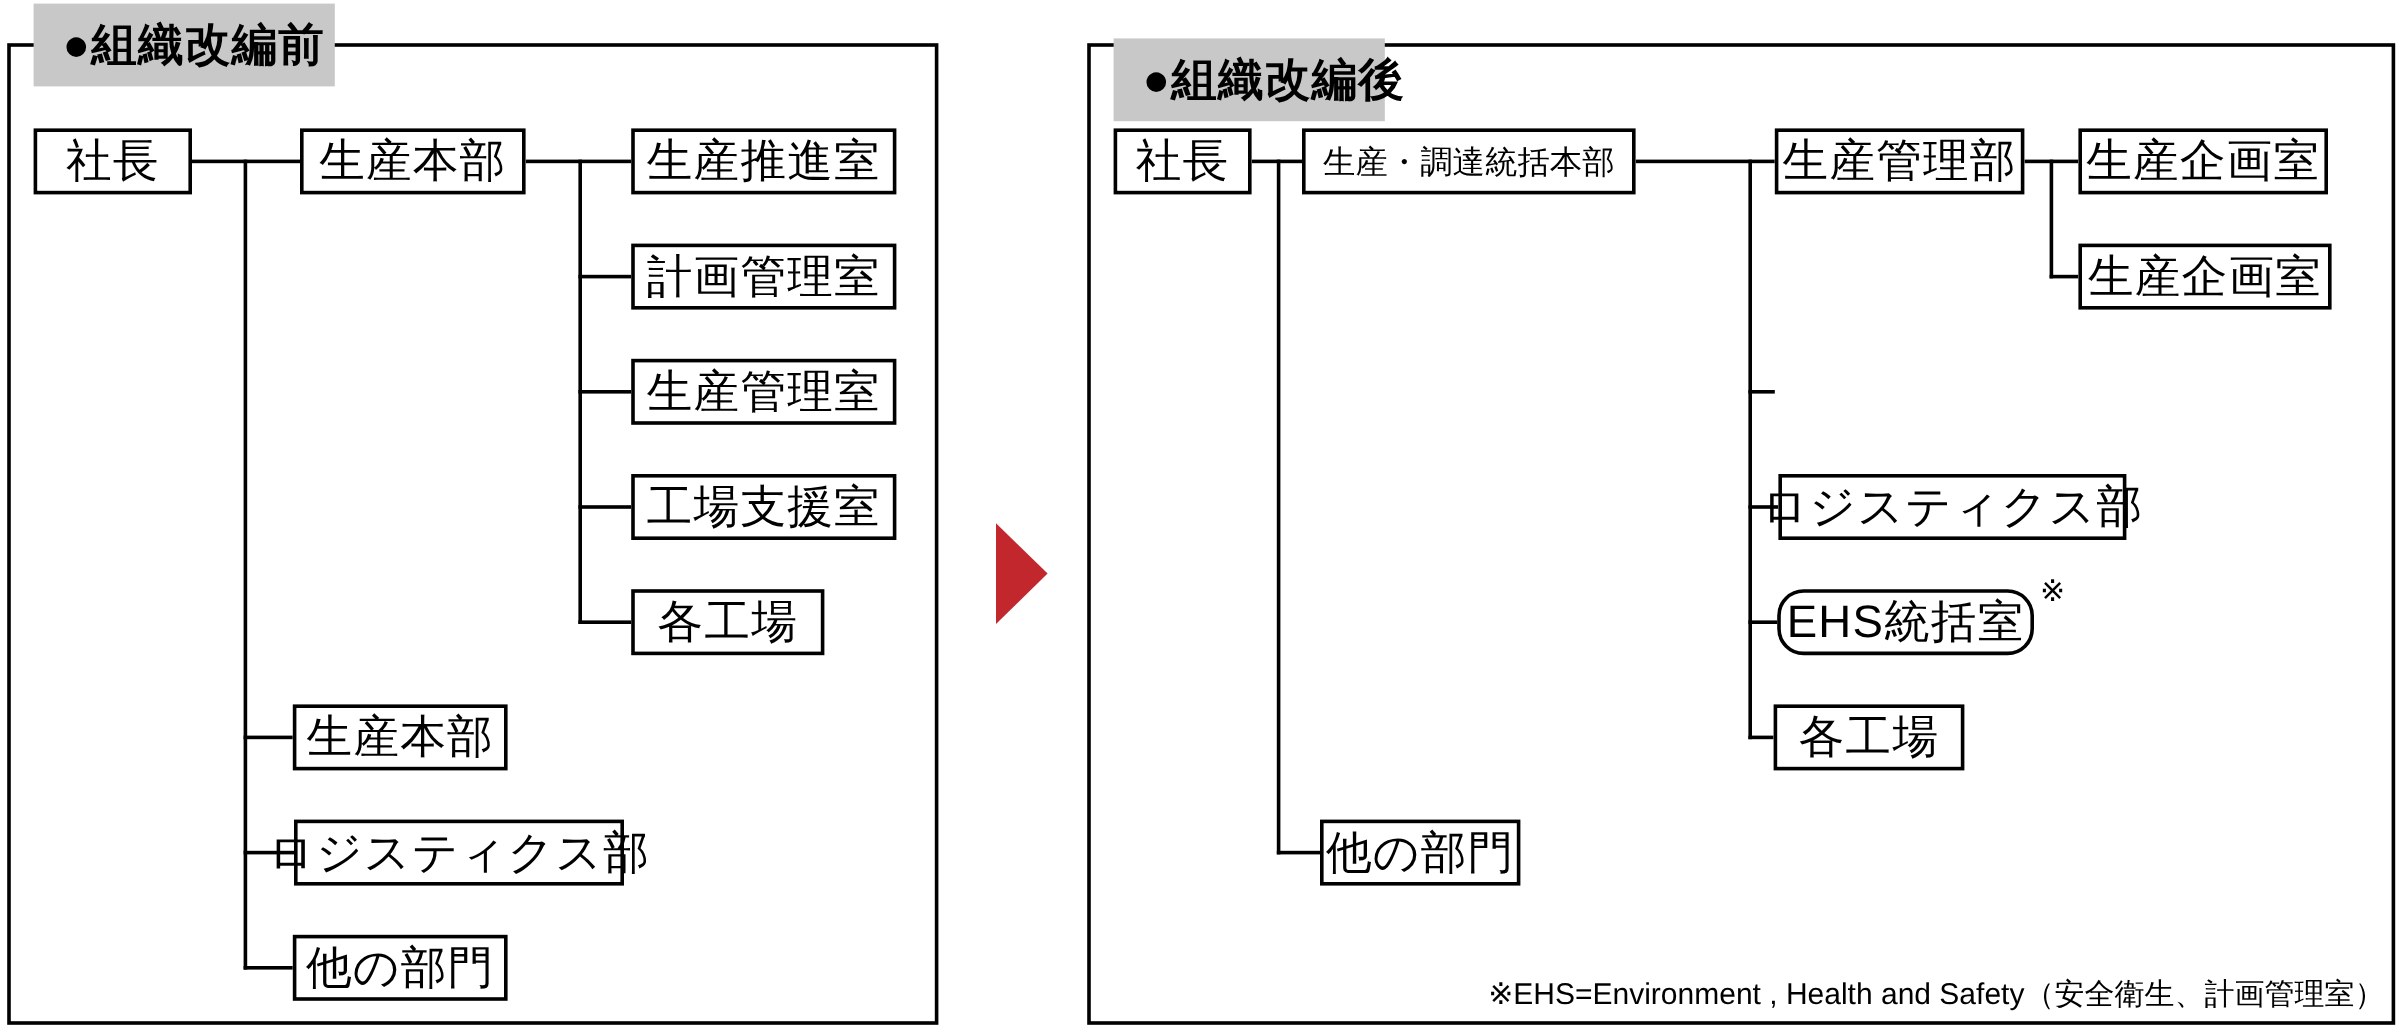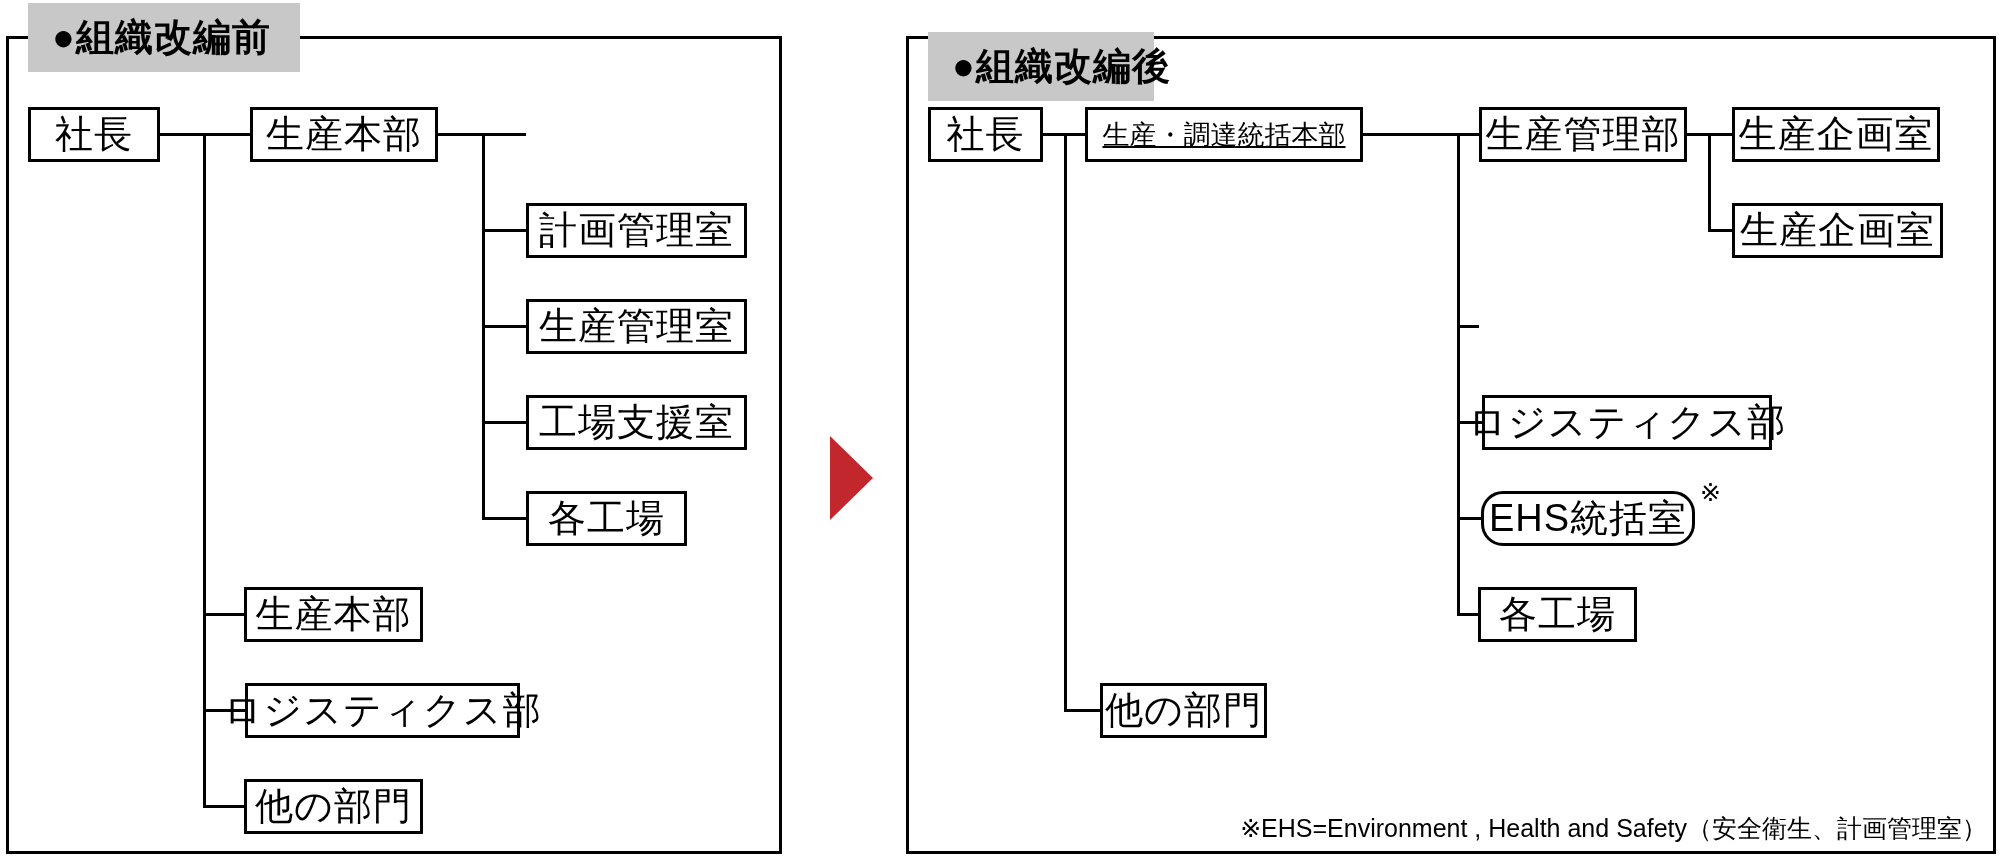--- a/index.html
+++ b/index.html
@@ -39,36 +39,37 @@
   .footnote{
     position:absolute;font-size:25px;z-index:4;white-space:nowrap;
   }
 </style>
 </head>
 <body>
 
 <div id="canvas">
 
   <div class="panel" style="left:6px;top:36px;width:776px;height:818px;"></div>
-  <div class="hdr" style="left:28px;top:3px;width:272px;height:69px;">●組織改編前</div>
+  <div class="hdr" style="left:28px;top:3px;width:251px;height:69px;">●組織改編前</div>
 
   <div class="ln" style="left:160px;top:133px;width:90px;height:3px;"></div>
   <div class="ln" style="left:203px;top:133px;width:3px;height:675px;"></div>
   <div class="ln" style="left:203px;top:613px;width:41px;height:3px;"></div>
   <div class="ln" style="left:203px;top:709px;width:42px;height:3px;"></div>
   <div class="ln" style="left:203px;top:805px;width:41px;height:3px;"></div>
   <div class="ln" style="left:438px;top:133px;width:88px;height:3px;"></div>
   <div class="ln" style="left:482px;top:133px;width:3px;height:387px;"></div>
   <div class="ln" style="left:482px;top:229px;width:44px;height:3px;"></div>
   <div class="ln" style="left:482px;top:325px;width:44px;height:3px;"></div>
   <div class="ln" style="left:482px;top:421px;width:44px;height:3px;"></div>
   <div class="ln" style="left:482px;top:517px;width:44px;height:3px;"></div>
 
   <div class="node" style="left:28px;top:107px;width:132px;height:55px;">社長</div>
   <div class="node" style="left:250px;top:107px;width:188px;height:55px;">生産本部</div>
+  <div class="node" style="left:526px;top:107px;width:221px;height:55px;">生産推進室</div>
   <div class="node" style="left:526px;top:299px;width:221px;height:55px;">生産管理室</div>
   <div class="node" style="left:526px;top:203px;width:221px;height:55px;">計画管理室</div>
   <div class="node" style="left:526px;top:395px;width:221px;height:55px;">工場支援室</div>
   <div class="node" style="left:526px;top:491px;width:161px;height:55px;">各工場</div>
   <div class="node" style="left:244px;top:587px;width:179px;height:55px;">生産本部</div>
   <div class="node" style="left:245px;top:683px;width:275px;height:55px;">ロジスティクス部</div>
   <div class="node" style="left:244px;top:779px;width:179px;height:55px;">他の部門</div>
 
   <div class="arrow" style="left:830px;top:436px;"></div>
 
@@ -82,21 +83,21 @@
   <div class="ln" style="left:1457px;top:133px;width:3px;height:483px;"></div>
   <div class="ln" style="left:1457px;top:325px;width:22px;height:3px;"></div>
   <div class="ln" style="left:1457px;top:421px;width:25px;height:3px;"></div>
   <div class="ln" style="left:1457px;top:517px;width:24px;height:3px;"></div>
   <div class="ln" style="left:1457px;top:613px;width:21px;height:3px;"></div>
   <div class="ln" style="left:1687px;top:133px;width:45px;height:3px;"></div>
   <div class="ln" style="left:1708px;top:133px;width:3px;height:99px;"></div>
   <div class="ln" style="left:1708px;top:229px;width:24px;height:3px;"></div>
 
   <div class="node" style="left:928px;top:107px;width:115px;height:55px;">社長</div>
-  <div class="node small-font" style="left:1085px;top:107px;width:278px;height:55px;text-decoration:underline;">生産・調達統括本部</div>
+  <div class="node small-font" style="left:1085px;top:107px;width:278px;height:55px;">生産・調達統括本部</div>
   <div class="node" style="left:1479px;top:107px;width:208px;height:55px;">生産管理部</div>
   <div class="node" style="left:1732px;top:107px;width:208px;height:55px;">生産企画室</div>
   <div class="node" style="left:1732px;top:203px;width:211px;height:55px;">生産企画室</div>
   <div class="node" style="left:1482px;top:395px;width:290px;height:55px;">ロジスティクス部</div>
   <div class="node" style="left:1481px;top:491px;width:214px;height:55px;border-radius:22px;">EHS統括室</div>
   <div class="node" style="left:1478px;top:587px;width:159px;height:55px;">各工場</div>
   <div class="node" style="left:1100px;top:683px;width:167px;height:55px;">他の部門</div>
 
   <div class="refmark" style="left:1700px;top:478px;">※</div>
   <div class="footnote" style="right:13px;top:812px;">※EHS=Environment , Health and Safety（安全衛生、計画管理室）</div>

